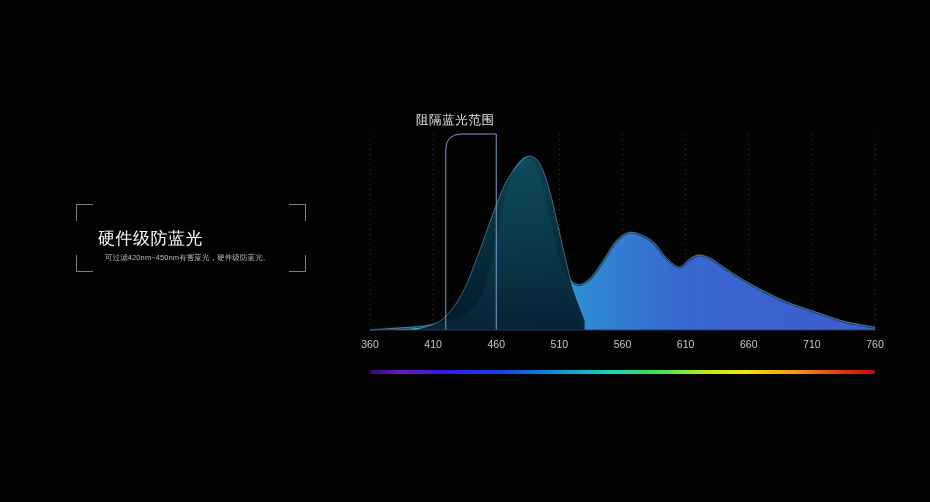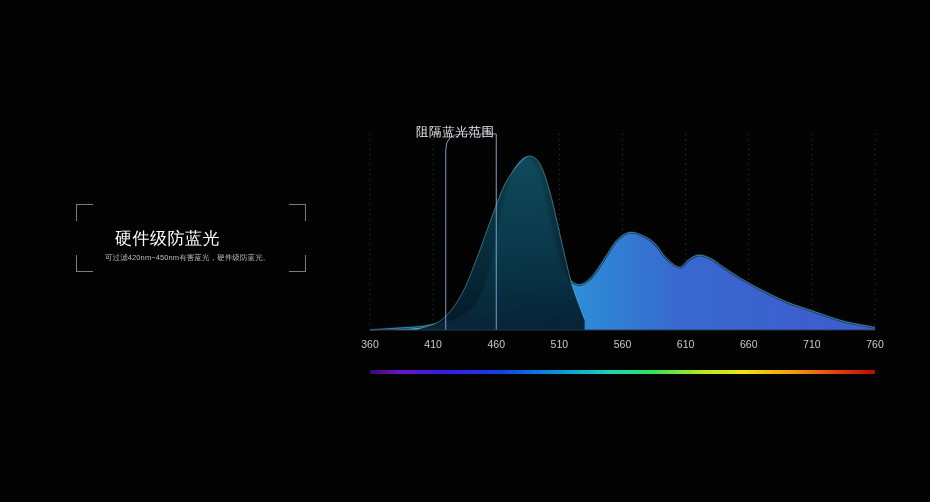--- a/index.html
+++ b/index.html
@@ -11,21 +11,21 @@
   #stage{position:absolute;inset:0;}
 
   
   #feature{position:absolute;left:76px;top:204px;width:230px;height:68px;}
   .brk{position:absolute;width:16px;height:16px;}
   .brk.tl{left:0;top:0;border-left:1px solid #7d7d7d;border-top:1px solid #7d7d7d;}
   .brk.tr{right:0;top:0;border-right:1px solid #7d7d7d;border-top:1px solid #7d7d7d;}
   .brk.bl{left:0;bottom:0;border-left:1px solid #7d7d7d;border-bottom:1px solid #7d7d7d;}
   .brk.br{right:0;bottom:0;border-right:1px solid #7d7d7d;border-bottom:1px solid #7d7d7d;}
   #feat-title{
-    position:absolute;left:39px;top:26px;
+    position:absolute;left:22px;top:26px;
     font-size:17px;font-weight:400;letter-spacing:.5px;color:#fff;
     white-space:nowrap;line-height:1;
   }
   #feat-sub{
     position:absolute;left:29px;top:50px;
     font-size:7.5px;color:#b9b9b9;white-space:nowrap;line-height:1;
     letter-spacing:.1px;
   }
 
   
@@ -33,21 +33,20 @@
   #chart svg{display:block;}
 
   .axis-tick{
     font-size:10.5px;fill:#c9c9c9;text-anchor:middle;
     font-family:"Liberation Sans",sans-serif;
   }
   #annot{
     position:absolute;left:76px;top:18px;
     font-size:12.5px;color:#eaeaea;white-space:nowrap;line-height:1;
     letter-spacing:.6px;
-    margin-top:12px;
   }
 </style>
 </head>
 <body>
 
 <div id="stage">
 
   <div id="feature">
     <span class="brk tl"></span>
     <span class="brk tr"></span>

